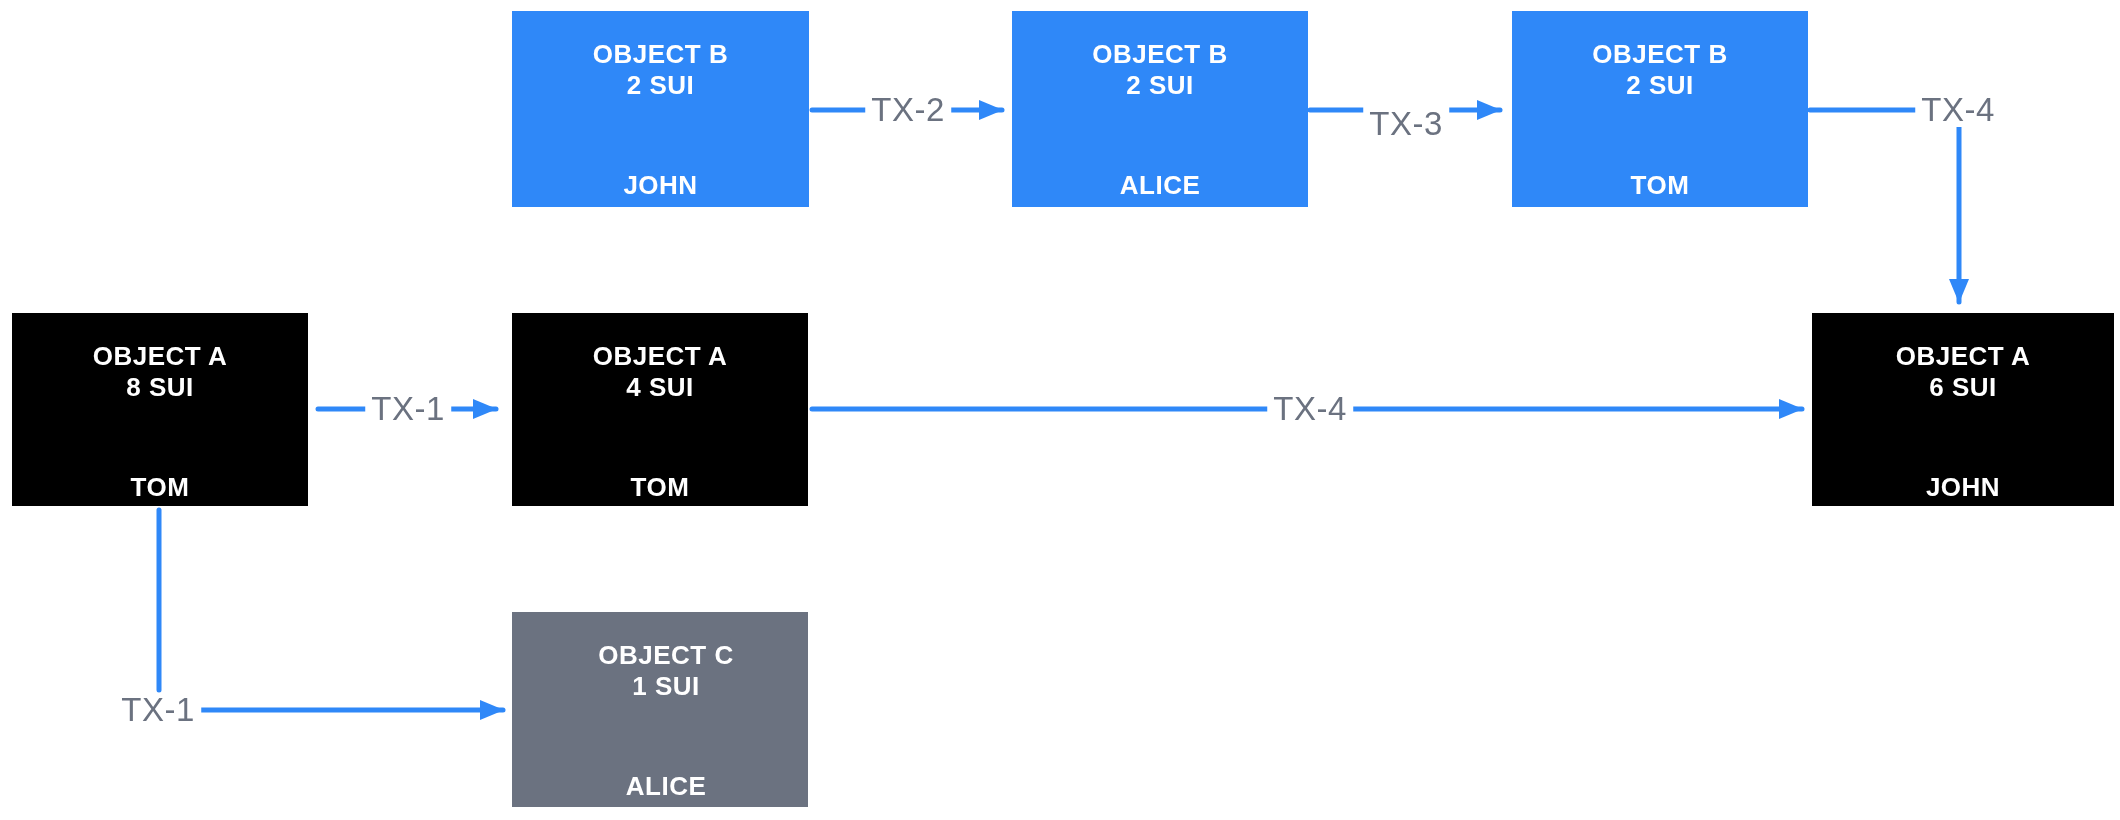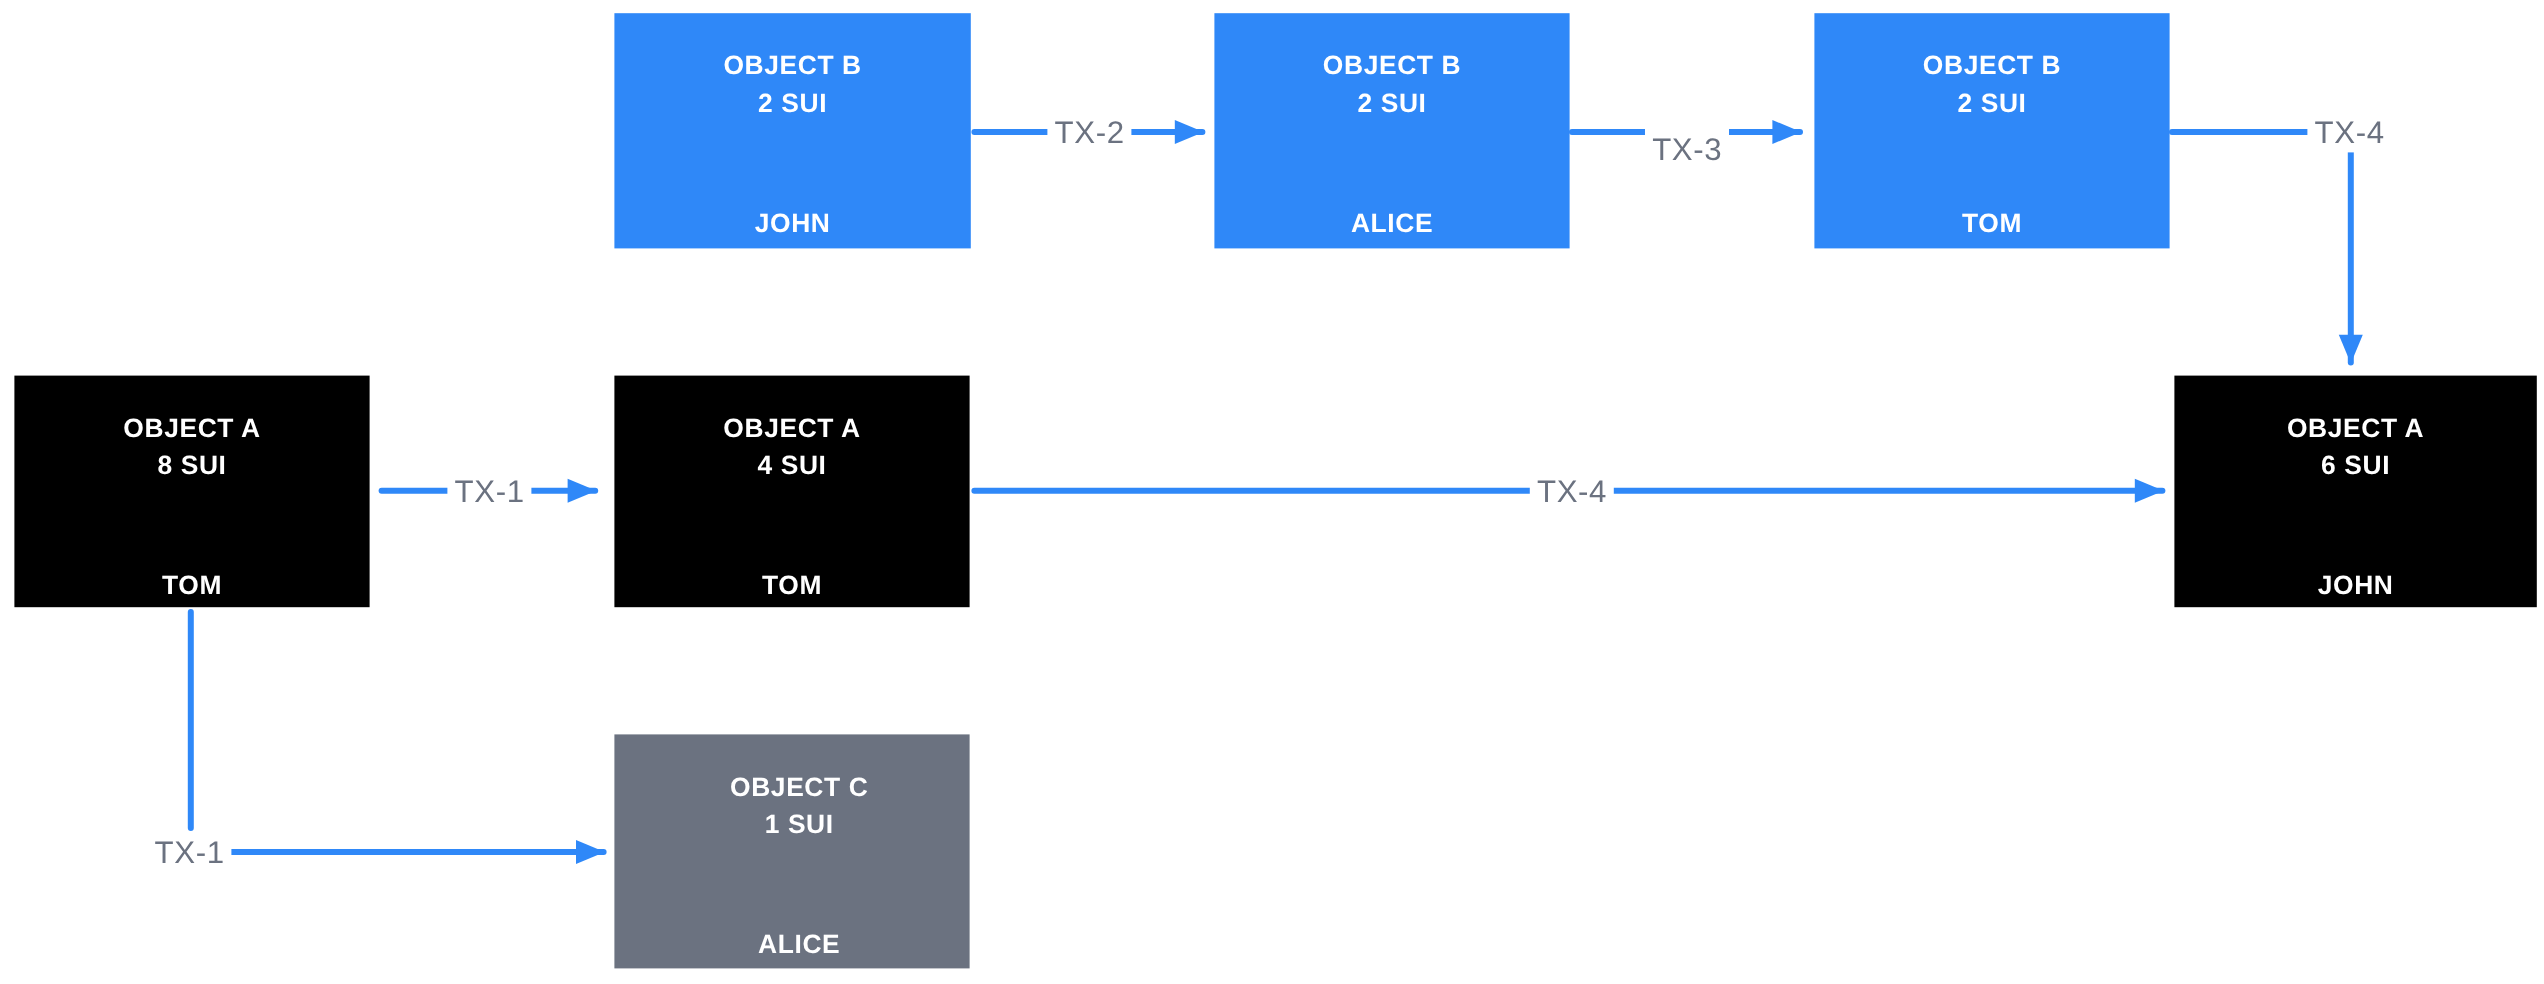--- a/index.html
+++ b/index.html
@@ -12,21 +12,21 @@
   }
   
   #arrow-layer{position:absolute;left:0;top:0;width:2120px;height:820px;z-index:1;}
   #arrow-layer line{stroke:var(--arrow,#2F88F8);stroke-width:5;stroke-linecap:round;}
   #arrowhead path{fill:var(--arrow,#2F88F8);}
   
   .obj-box{
     position:absolute;z-index:2;
     color:var(--box-text,#fff);
     text-align:center;
-    font-size:22px;font-weight:600;letter-spacing:.5px;
+    font-size:26px;font-weight:600;letter-spacing:.5px;
     line-height:31px;
     box-sizing:border-box;
     padding-top:28px;
   }
   .obj-box .owner{margin-top:69px;}
   .box-blue{background:var(--box-blue,#2F88F8);}
   .box-black{background:var(--box-black,#000);}
   .box-gray{background:var(--box-gray,#6B7280);padding-left:12px;}
   .b-john {left:512px;  top:11px;  width:297px; height:196px;}
   .b-alice{left:1012px; top:11px;  width:296px; height:196px;}
@@ -34,21 +34,21 @@
   .a-tom5 {left:12px;   top:313px; width:296px; height:193px;}
   .a-tom4 {left:512px;  top:313px; width:296px; height:193px;}
   .a-john6{left:1812px; top:313px; width:302px; height:193px;}
   .c-alice{left:512px;  top:612px; width:296px; height:195px;}
   
   .tx-label{
     position:absolute;z-index:3;
     transform:translate(-50%,-50%);
     background:var(--background,#fff);
     color:var(--label-text,#6B7280);
-    font-size:26px;font-weight:500;letter-spacing:.5px;
+    font-size:33px;font-weight:500;letter-spacing:.5px;
     line-height:34px;padding:0 6px;
     white-space:nowrap;
   }
   .l-tx2     {left:908px;  top:110px;}
   .l-tx3     {left:1406px; top:124px;}
   .l-tx4-vert{left:1958px; top:110px;}
   .l-tx1-mid {left:408px;  top:409px;}
   .l-tx4-long{left:1310px; top:409px;}
   .l-tx1-bot {left:158px;  top:710px;}
 </style>

